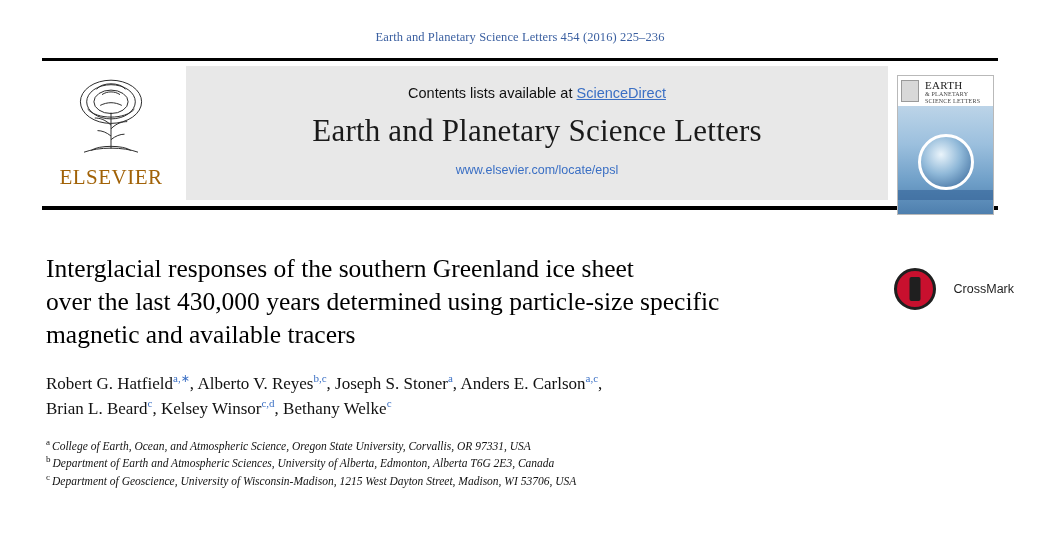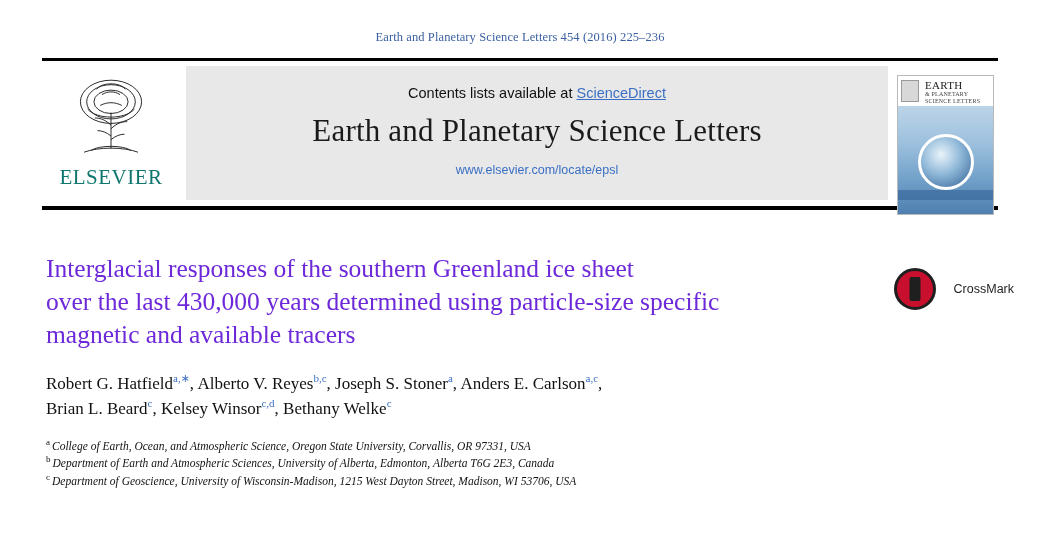--- a/index.html
+++ b/index.html
@@ -56,21 +56,21 @@
   }
   .elsevier-tree {
     width: 92px;
     height: 90px;
     display: block;
   }
   .elsevier-word {
     font-family: "Liberation Serif", serif;
     font-size: 21px;
     letter-spacing: 0.5px;
-    color: #0f766e;
+    color: #a16207;
     font-weight: normal;
     margin-top: 2px;
   }
   .center-cell {
     flex: 1 1 auto;
     background: #e8e8e8;
     display: flex;
     flex-direction: column;
     align-items: center;
     justify-content: center;
@@ -182,21 +182,21 @@
   .article {
     position: absolute;
     left: 46px;
     top: 252px;
     right: 40px;
   }
   .article-title {
     font-family: "Liberation Serif", serif;
     font-size: 25.5px;
     line-height: 1.30;
-    color: #6d28d9;
+    color: #000000;
     max-width: 790px;
     font-weight: normal;
     margin: 0;
   }
   .authors {
     margin-top: 21px;
     font-family: "Liberation Serif", serif;
     font-size: 17px;
     line-height: 1.45;
     color: #111;

